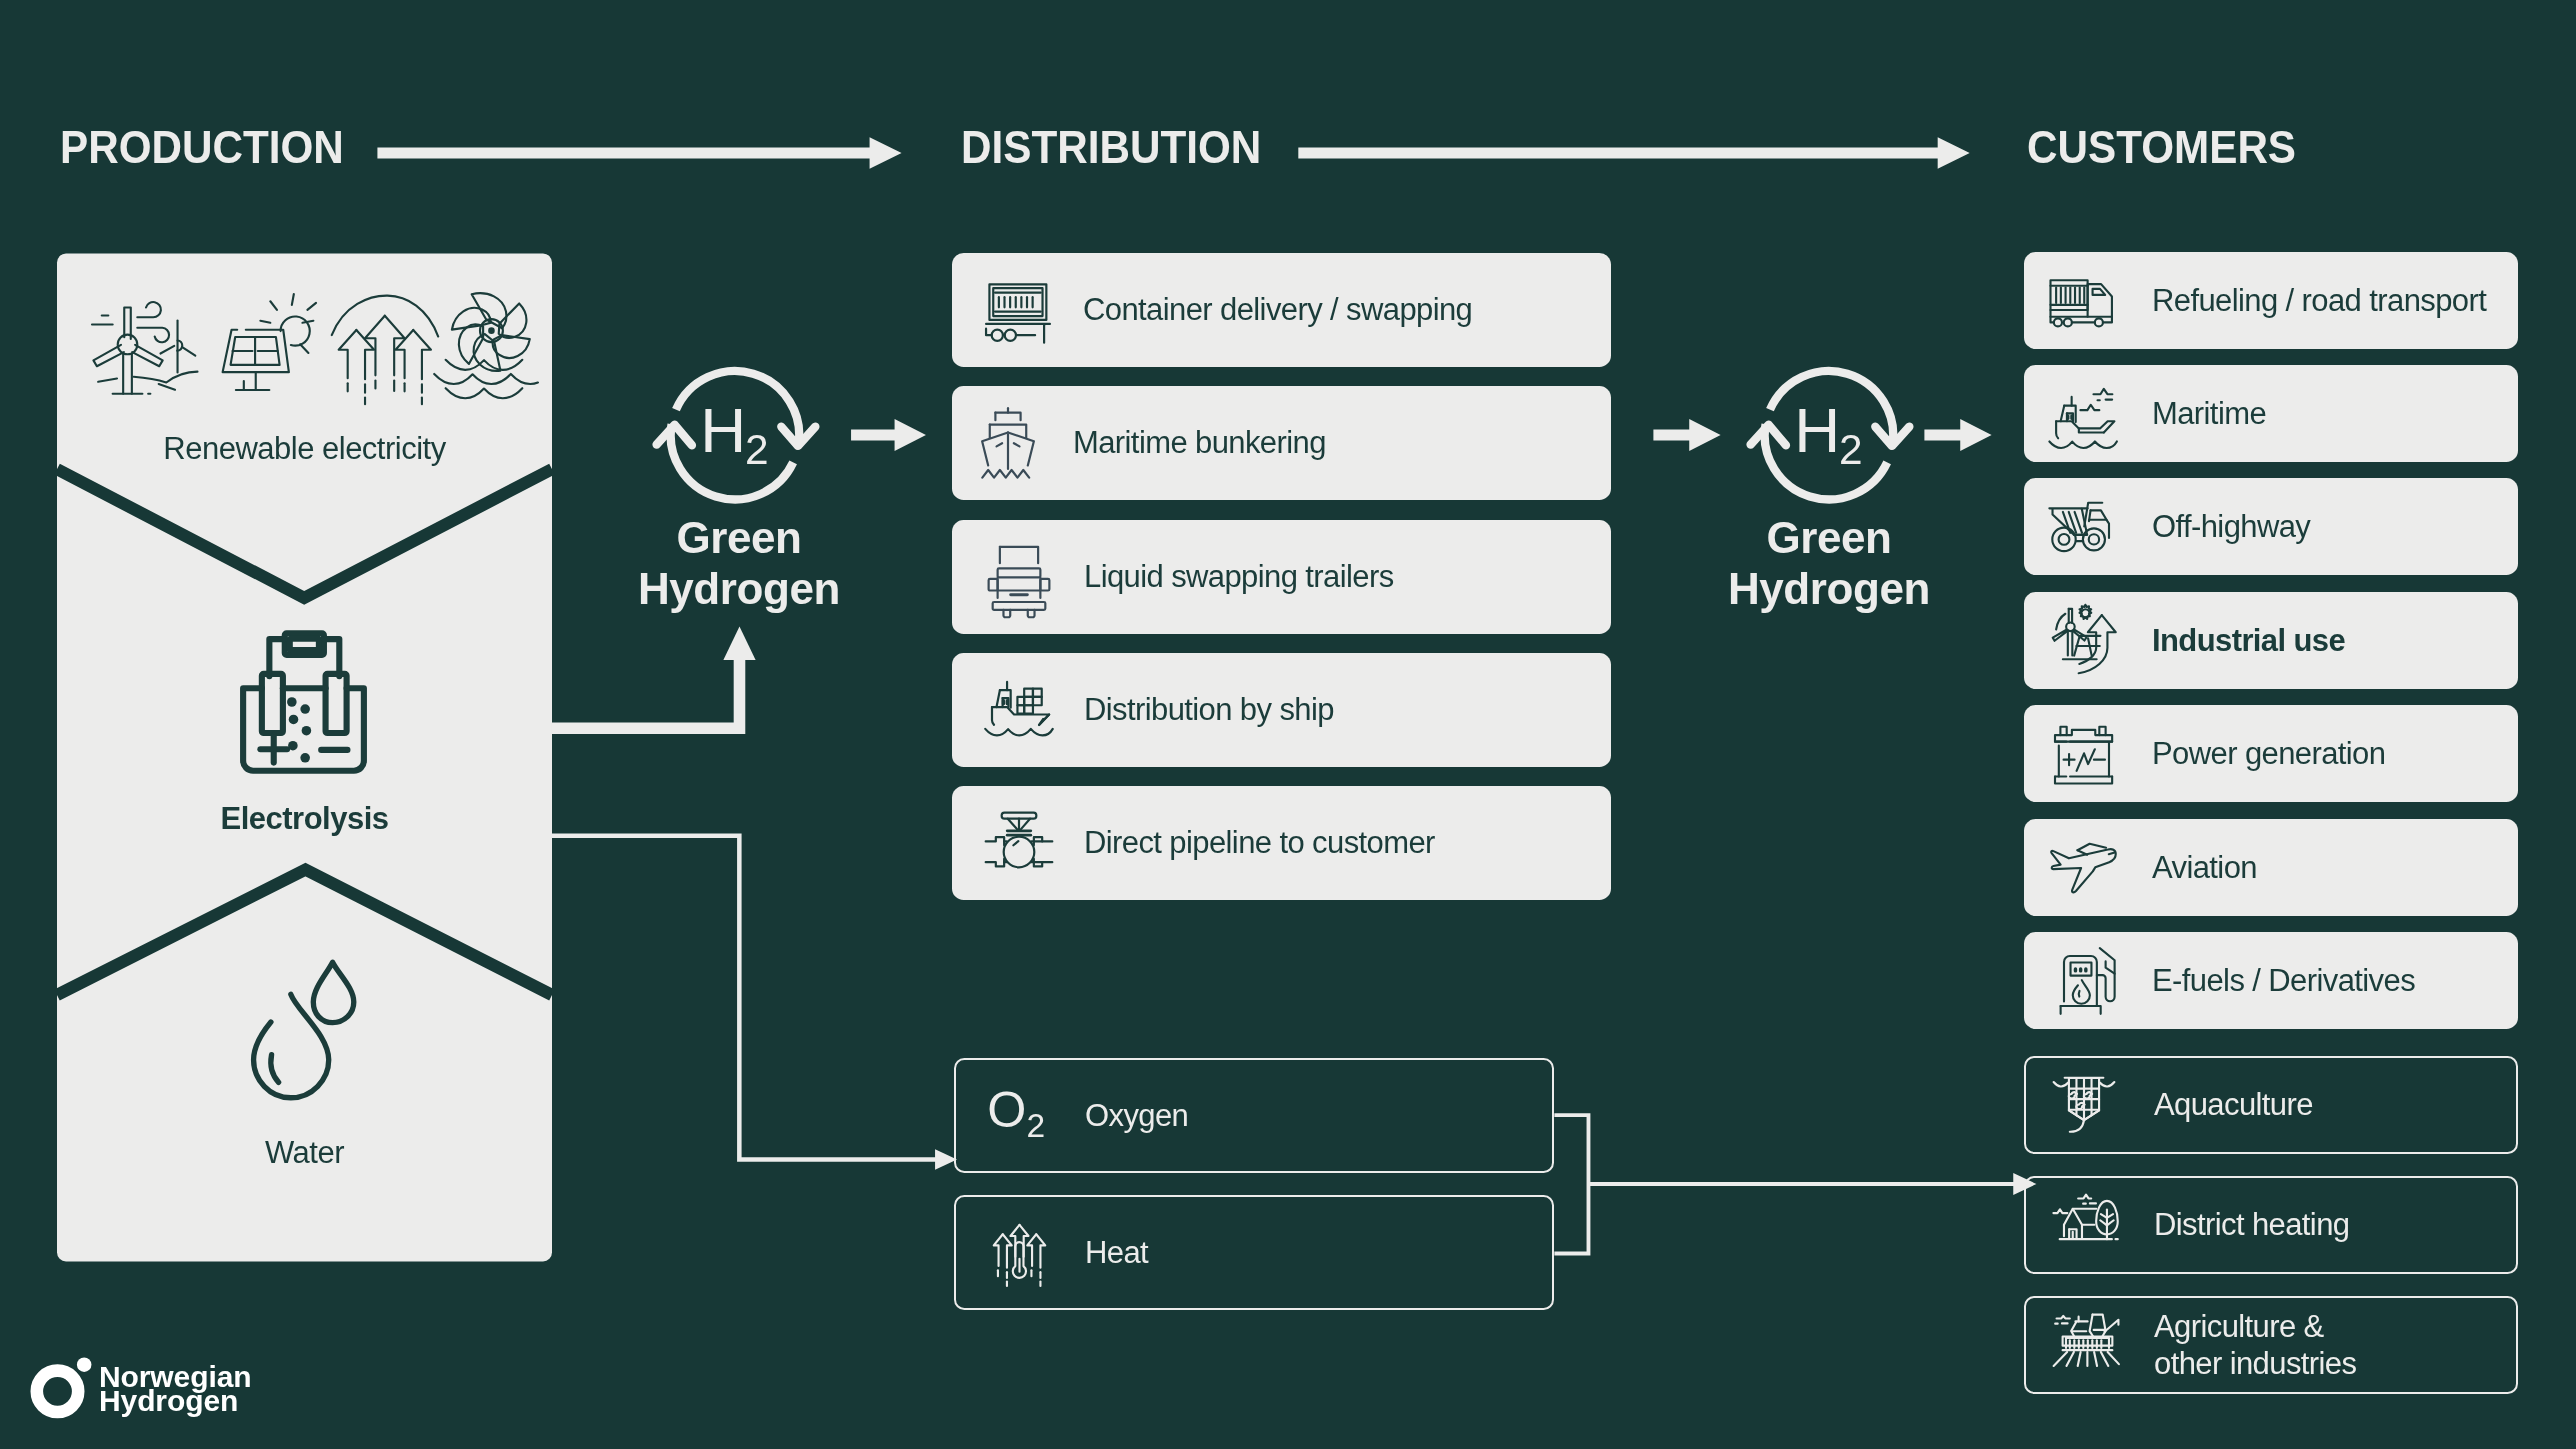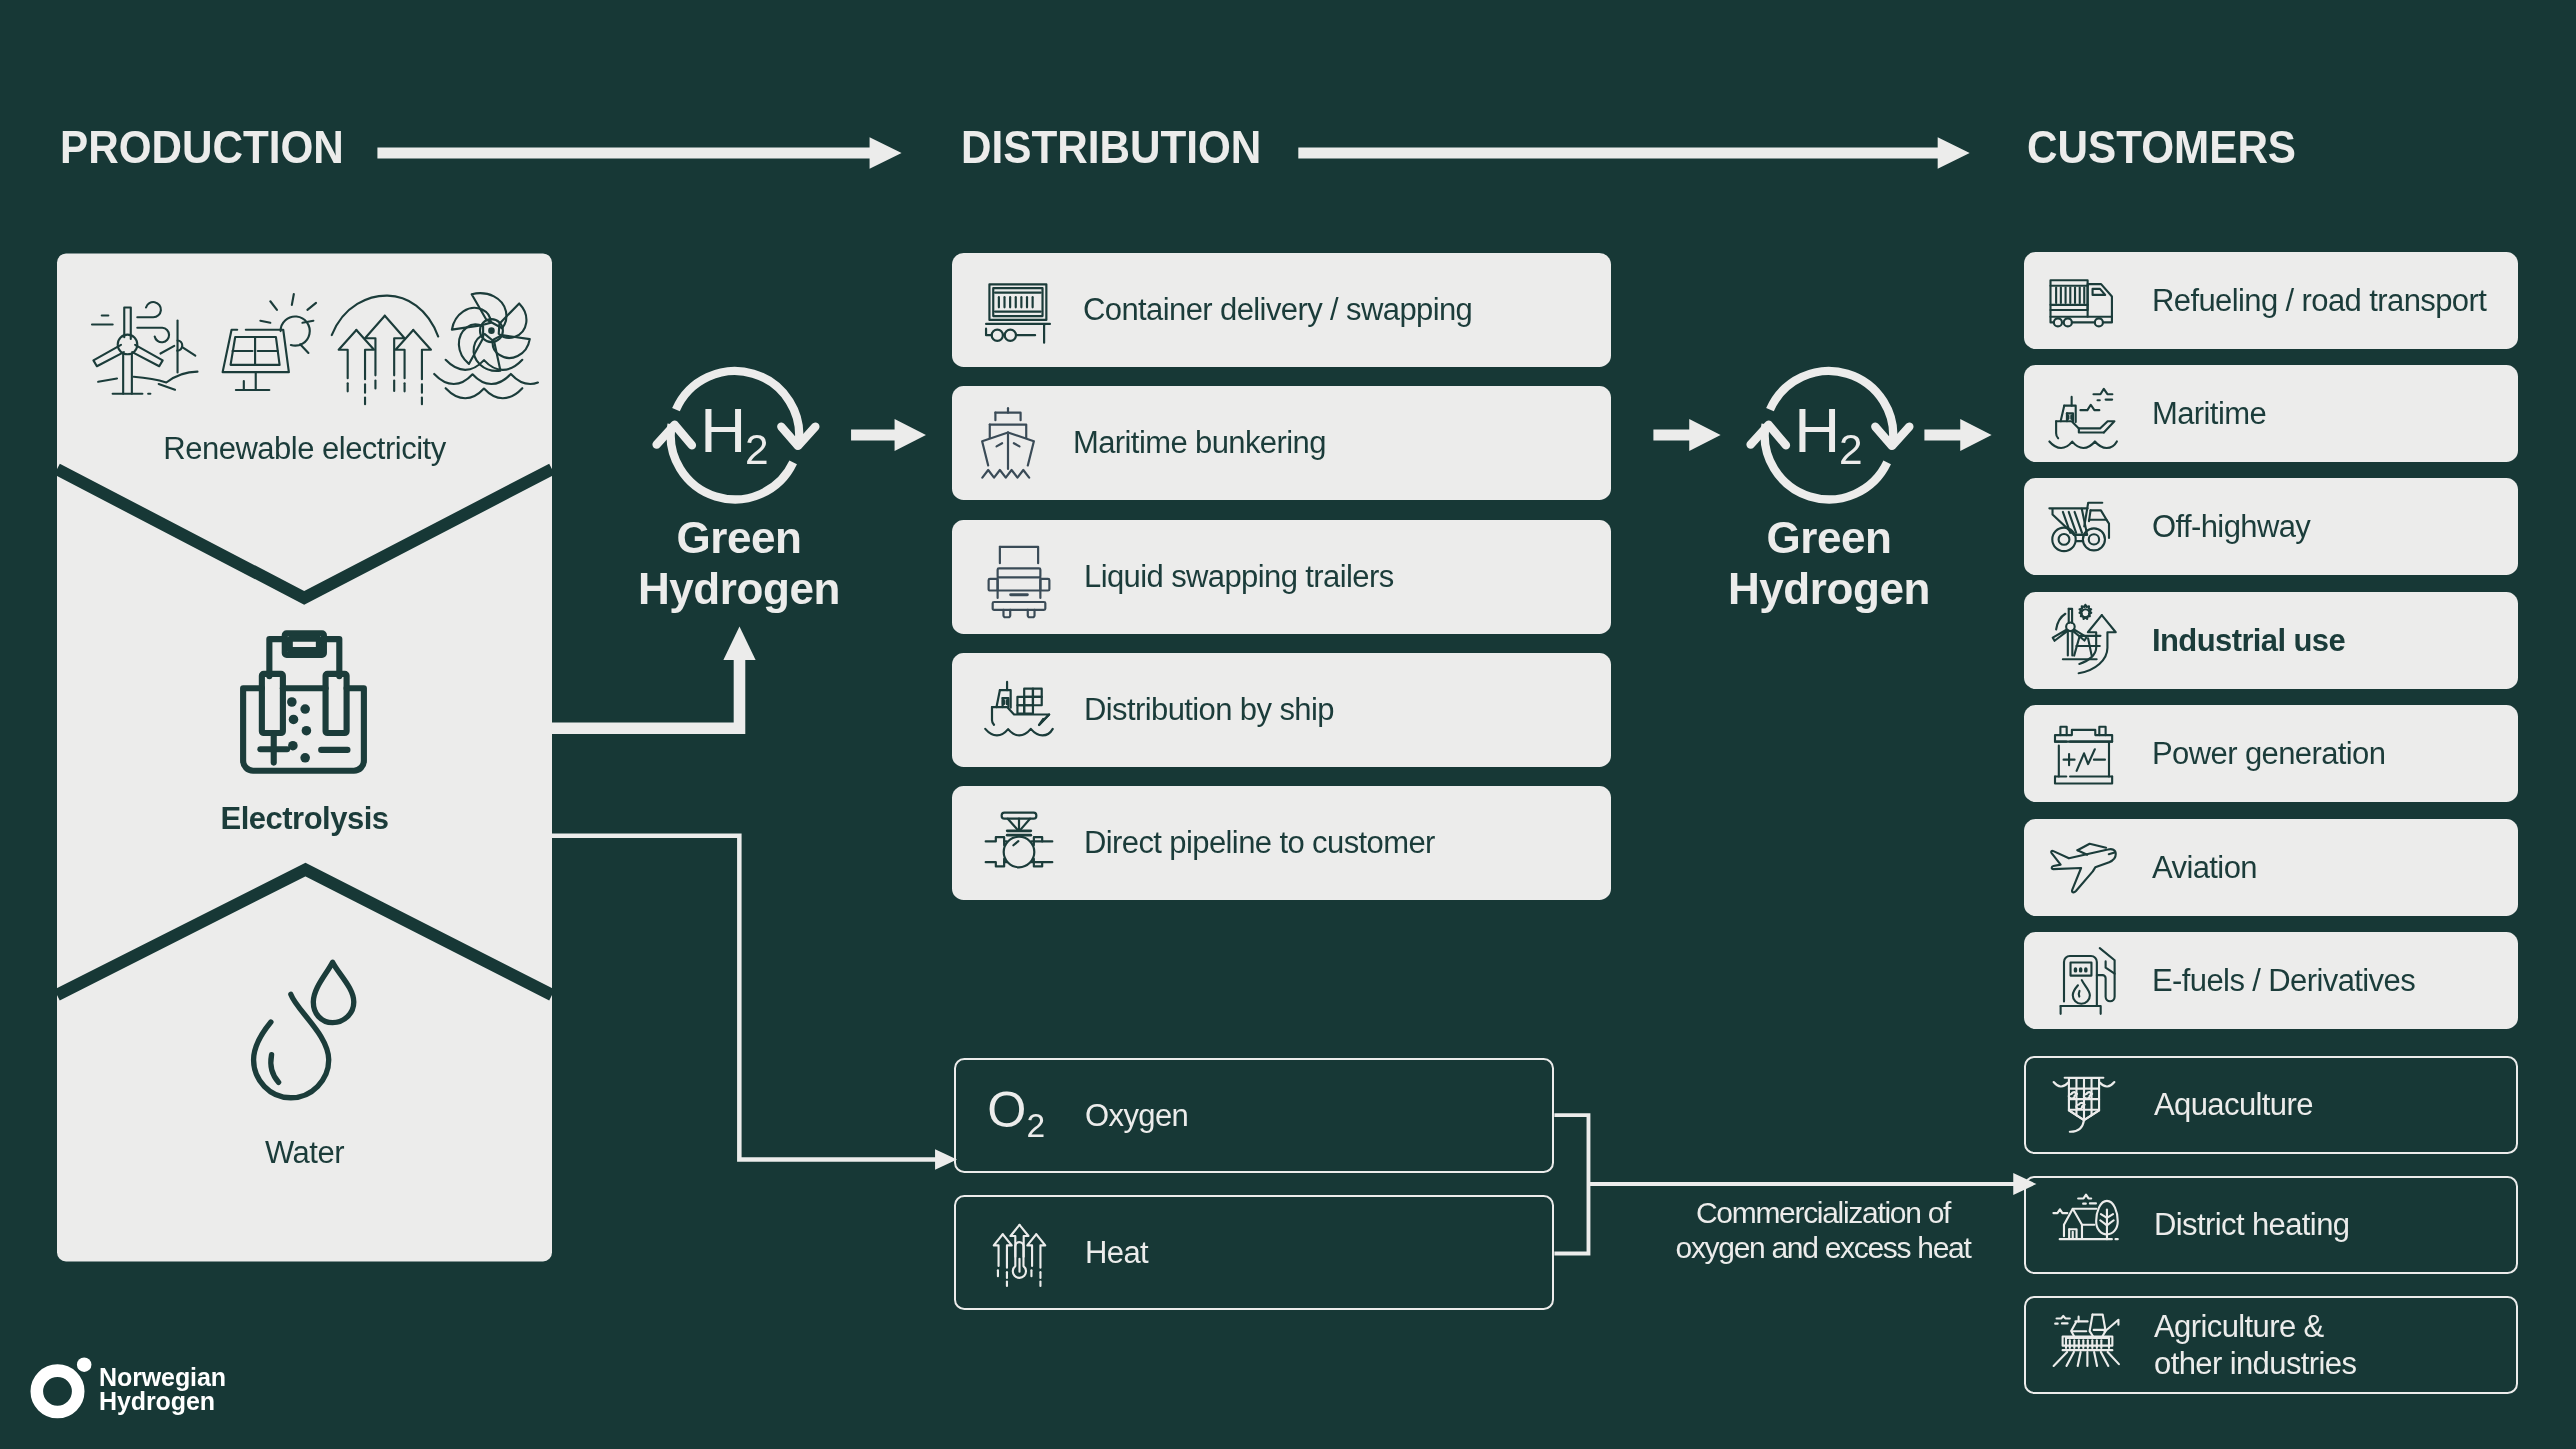--- a/index.html
+++ b/index.html
@@ -15,21 +15,21 @@
   .prod-label.b{font-weight:bold;}
   .h2node{position:absolute;text-align:center;color:#ececeb;}
   .h2node .cap{font-weight:bold;font-size:44px;line-height:51px;letter-spacing:-0.4px;}
   .card{position:absolute;display:flex;align-items:center;box-sizing:border-box;border-radius:11.6px;}
   .card.filled{background:#ececeb;}
   .card.outline{background:transparent;border:2.6px solid #ececeb;border-radius:10.3px;}
   .card .ico{flex:0 0 auto;display:flex;align-items:center;justify-content:center;}
   .card .lbl{font-size:31px;color:#1b3c3a;line-height:1.20;white-space:pre-line;letter-spacing:-0.6px;}
   .card.outline .lbl{color:#ececeb;}
   .note{position:absolute;color:#ececeb;font-size:30px;line-height:35px;text-align:center;white-space:pre-line;letter-spacing:-1.3px;}
-  .logo-text{color:#ffffff;font-weight:bold;font-size:25px;line-height:24px;letter-spacing:-0.1px;}
+  .logo-text{color:#ffffff;font-weight:bold;font-size:30px;line-height:24px;letter-spacing:-0.1px;}
   svg{display:block;overflow:visible;}
 </style>
 </head>
 <body>
 <div id="stage">
 
 <div class="stage-title" style="left:60px;top:124px;">PRODUCTION</div>
 <div class="stage-title" style="left:961px;top:124px;">DISTRIBUTION</div>
 <div class="stage-title" style="left:2027px;top:124px;">CUSTOMERS</div>
 <div class="flow-arrow" style="left:376px;top:137px;">
@@ -342,22 +342,20 @@
 <path d="M32.0 38.0 V50.4"></path>
 </svg>
       </span>
  <span class="lbl" style="margin-left:32px;">Heat</span>
     </div>
 <svg class="abs" style="left:1546px;top:1108px;" width="502" height="161" viewBox="0 0 780 250" fill="none">
  <path d="M13 11 H66 V226 H13" stroke="#ececeb" stroke-width="6" fill="none"></path>
  <path d="M66 118 H742" stroke="#ececeb" stroke-width="6" fill="none"></path>
  <path d="M726 101 L762 118 L726 135 Z" fill="#ececeb"></path>
 </svg>
-<div class="note" style="left:1630px;top:1195px;width:386px;">Commercialization of
-oxygen and excess heat</div>
 <div class="card filled" style="left:2024px;top:252px;width:494px;height:97px;padding-left:22px;">
       <span class="ico">
         <svg width="72" height="72" viewBox="0 0 64 64" fill="none" stroke="#1b3c3a" stroke-width="1.886" stroke-linecap="round" stroke-linejoin="round">
 <path d="M4.0 13.5 H37.0 V40.0 H4.0 Z"></path>
 <path d="M4.0 18.4 H37.0"></path>
 <path d="M4.0 35.4 H37.0"></path>
 <path d="M9.0 20.0 V33.8"></path>
           <path d="M13.2 20.0 V33.8"></path>
           <path d="M17.4 20.0 V33.8"></path>
 <path d="M21.6 20.0 V33.8"></path>

